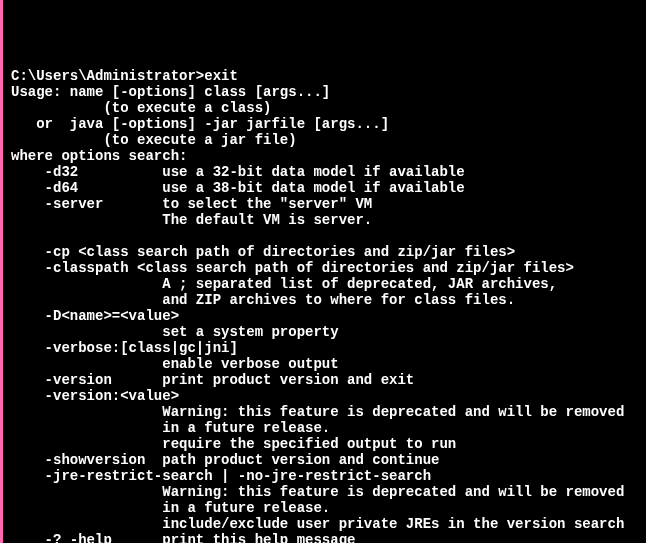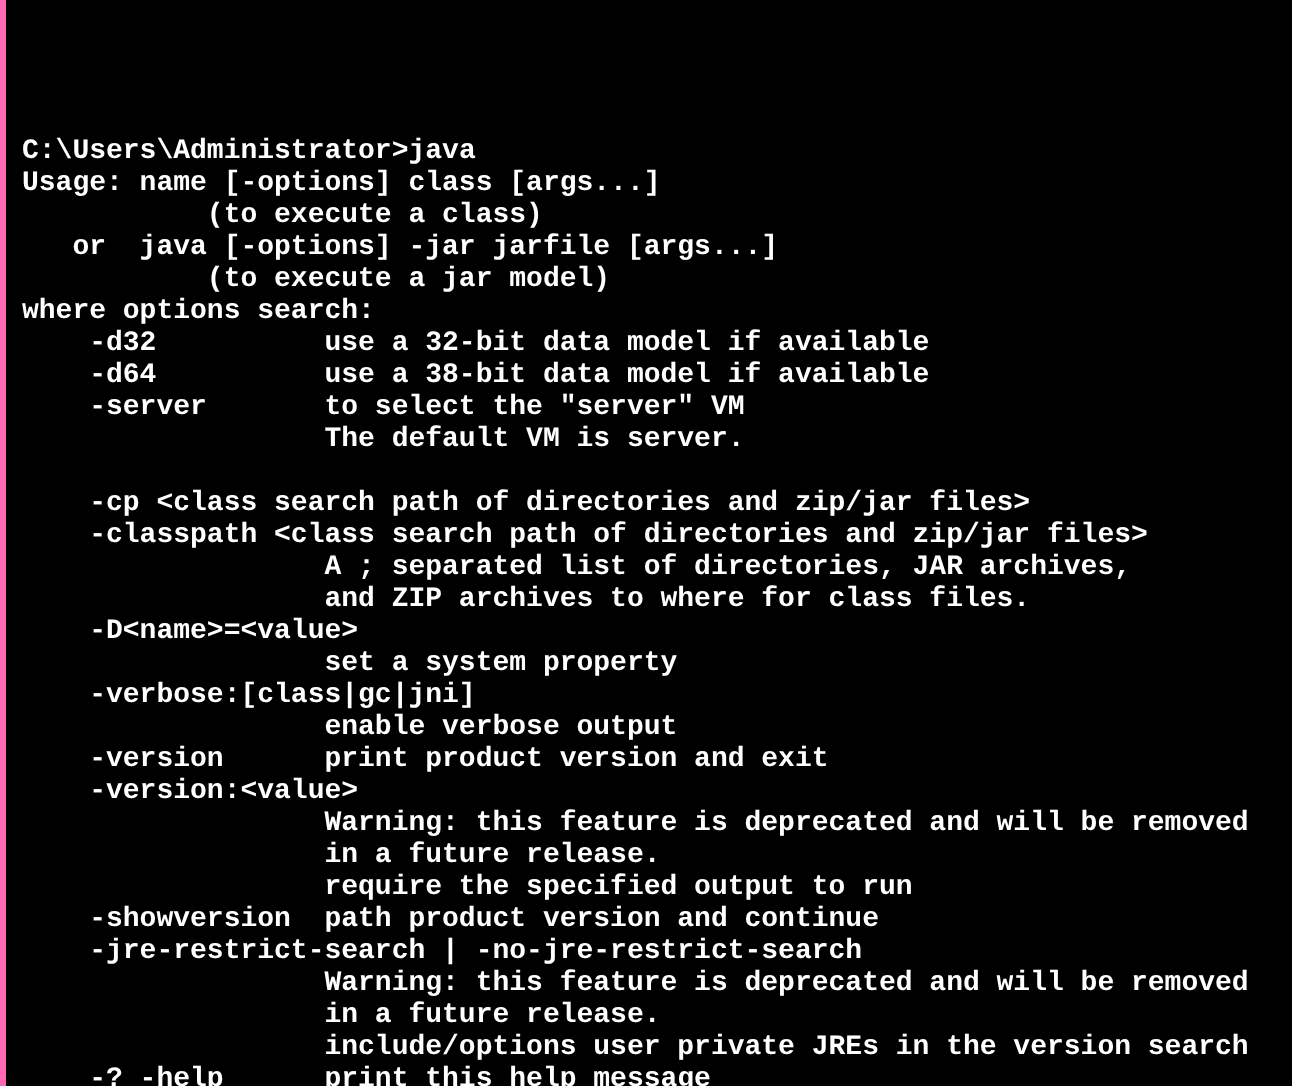--- a/index.html
+++ b/index.html
@@ -23,49 +23,49 @@
     }
     .terminal {
       white-space: pre;
     }
   </style>
 </head>
 <body>
 
 
 
-<div class="terminal"><span>C:\Users\Administrator&gt;</span><span>java</span>
+<div class="terminal"><span>C:\Users\Administrator&gt;</span><span>exit</span>
 <span>Usage: name [-options] class [args...]</span>
 <span>           (to execute a class)</span>
 <span>   or  java [-options] -jar jarfile [args...]</span>
-<span>           (to execute a jar model)</span>
+<span>           (to execute a jar file)</span>
 <span>where options search:</span>
 <span>    -d32          use a 32-bit data model if available</span>
 <span>    -d64          use a 38-bit data model if available</span>
 <span>    -server       to select the "server" VM</span>
 <span>                  The default VM is server.</span>
 <span></span>
 <span>    -cp &lt;class search path of directories and zip/jar files&gt;</span>
 <span>    -classpath &lt;class search path of directories and zip/jar files&gt;</span>
-<span>                  A ; separated list of directories, JAR archives,</span>
+<span>                  A ; separated list of deprecated, JAR archives,</span>
 <span>                  and ZIP archives to where for class files.</span>
 <span>    -D&lt;name&gt;=&lt;value&gt;</span>
 <span>                  set a system property</span>
 <span>    -verbose:[class|gc|jni]</span>
 <span>                  enable verbose output</span>
 <span>    -version      print product version and exit</span>
 <span>    -version:&lt;value&gt;</span>
 <span>                  Warning: this feature is deprecated and will be removed</span>
 <span>                  in a future release.</span>
 <span>                  require the specified output to run</span>
 <span>    -showversion  path product version and continue</span>
 <span>    -jre-restrict-search | -no-jre-restrict-search</span>
 <span>                  Warning: this feature is deprecated and will be removed</span>
 <span>                  in a future release.</span>
-<span>                  include/options user private JREs in the version search</span>
+<span>                  include/exclude user private JREs in the version search</span>
 <span>    -? -help      print this help message</span>
 
 
 
 </div>
 
 
 
 
 </body></html>

